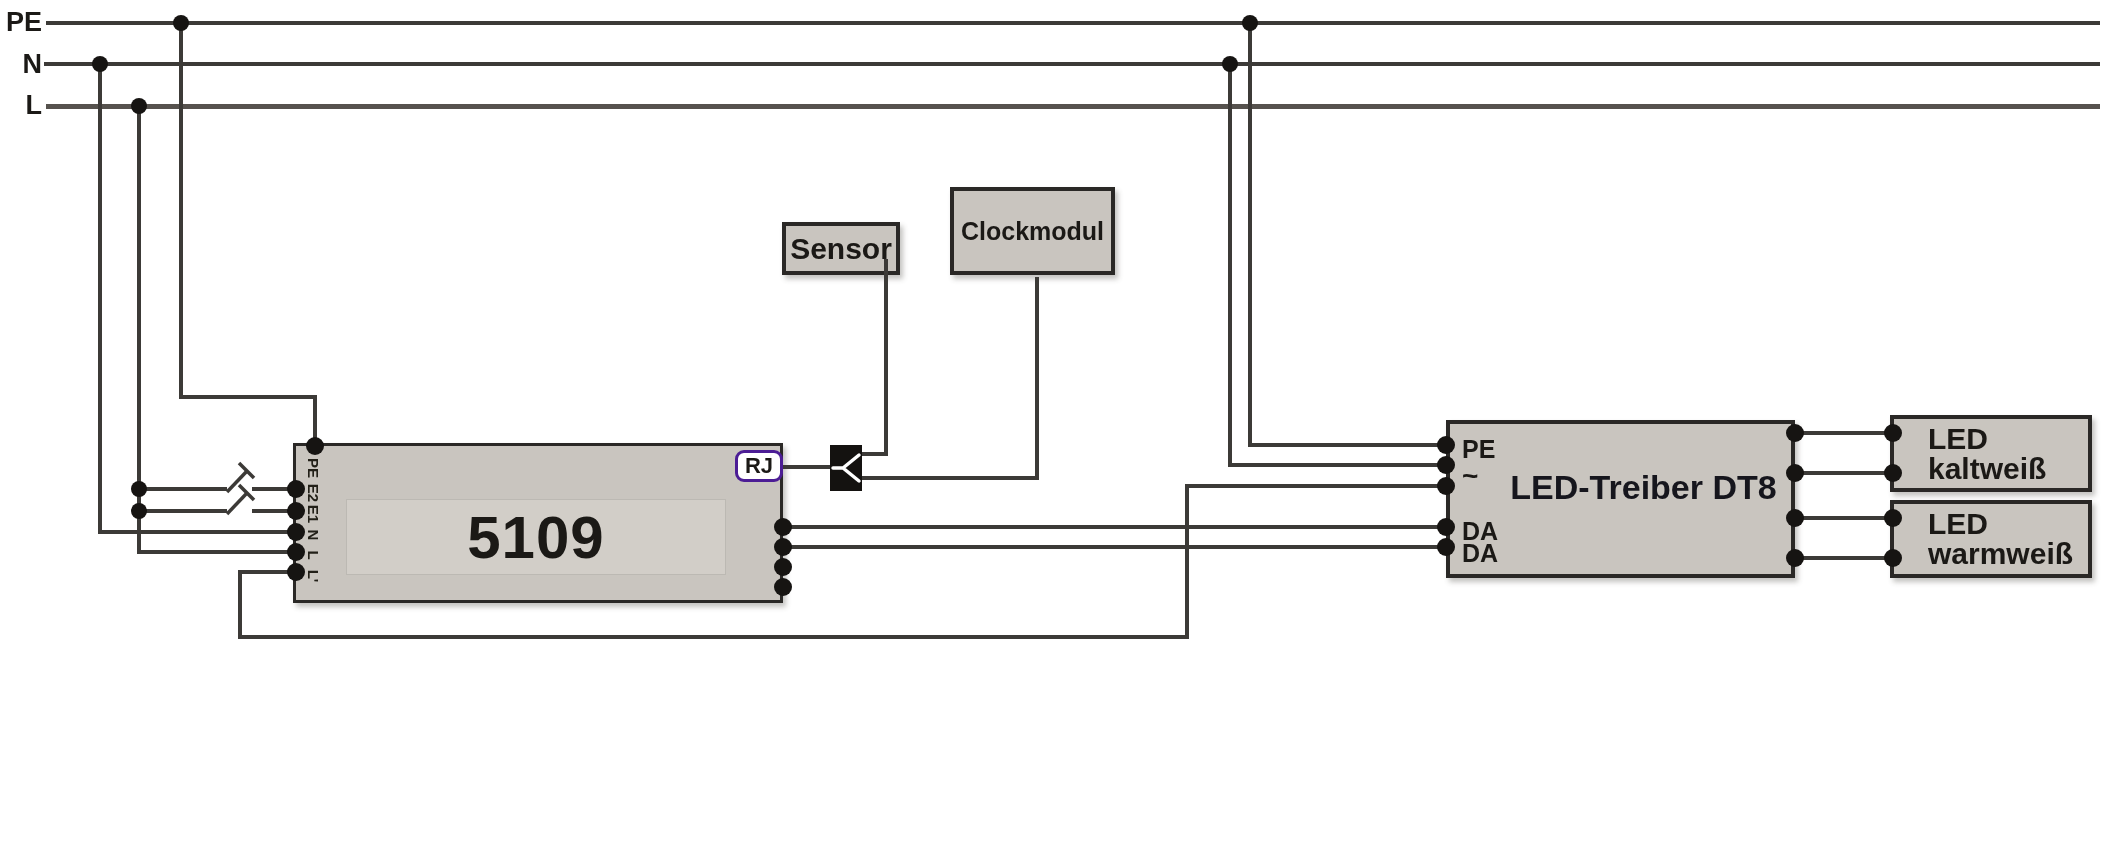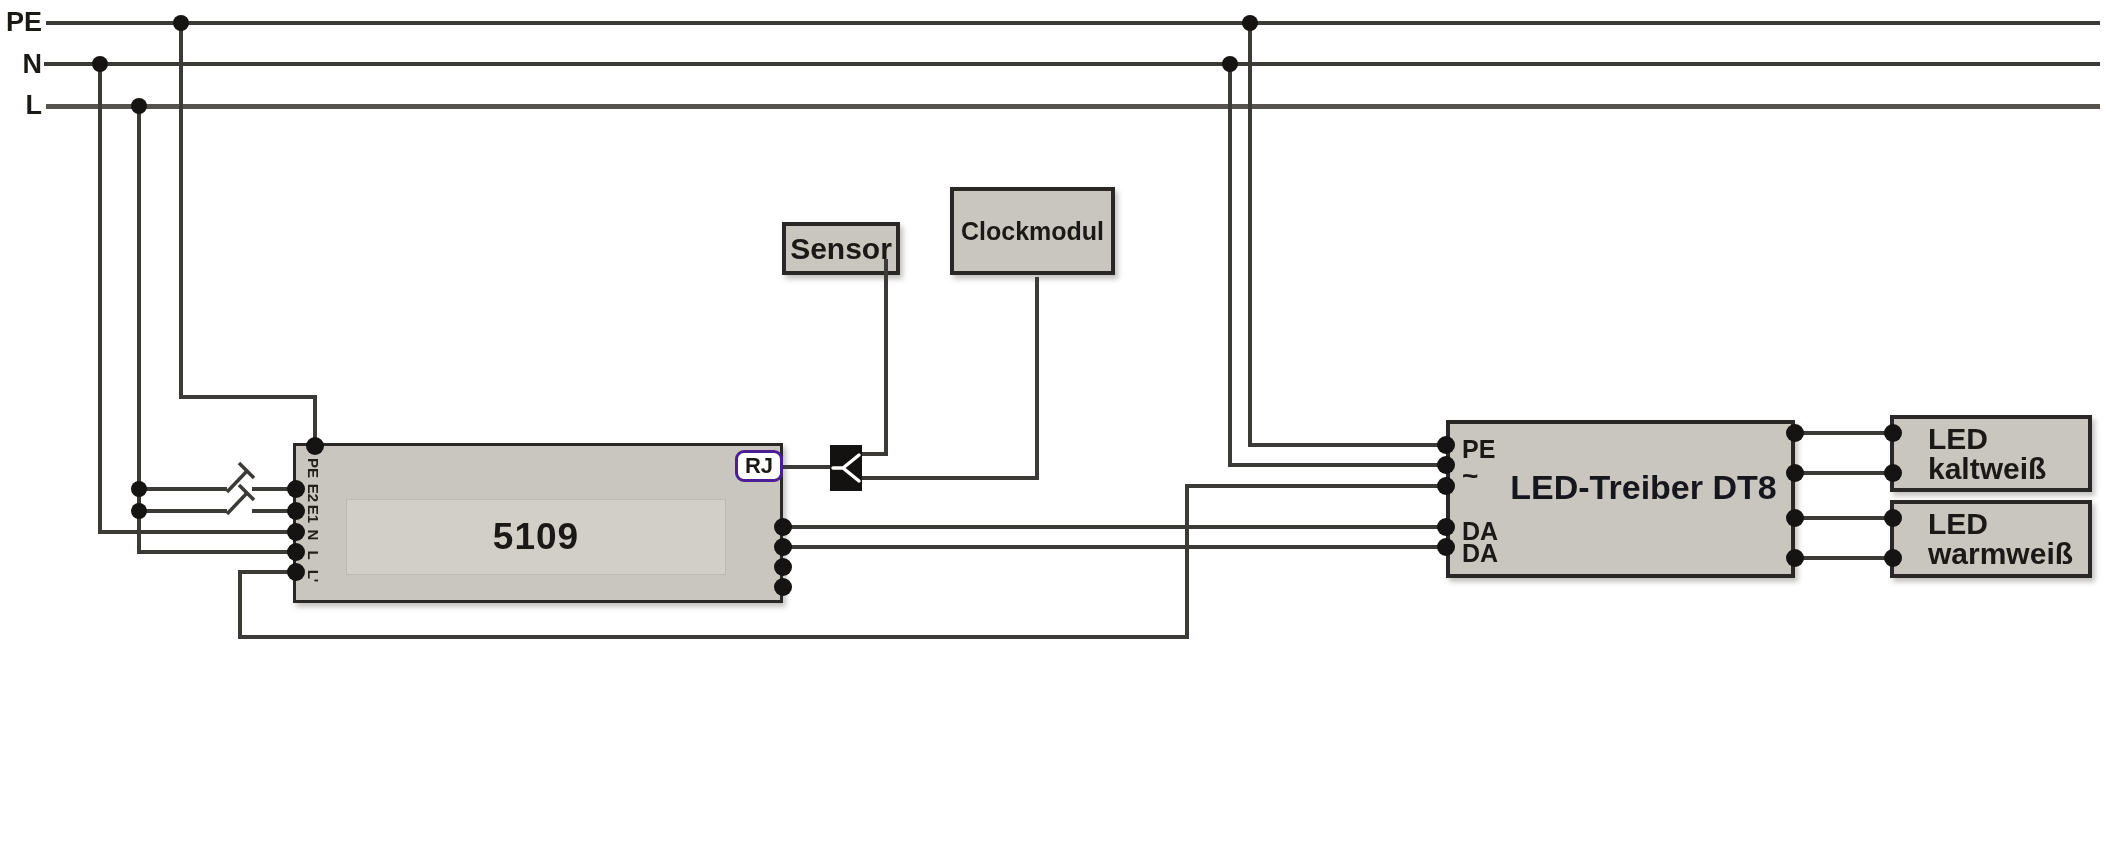--- a/index.html
+++ b/index.html
@@ -20,21 +20,21 @@
     border:4px solid var(--box-border,#2a2826);box-sizing:border-box;z-index:1;
     box-shadow:3px 4px 5px rgba(60,55,50,.30);
   }
   .rail-label{position:absolute;left:0;width:42px;text-align:right;font-size:27px;font-weight:700;line-height:30px;z-index:2;}
   #dev5109{border-width:3px;}
   #dev5109 .inner{
     position:absolute;left:50px;top:53px;width:380px;height:76px;
     background:var(--inner-fill,#d2cec8);border:1px solid #bcb9b3;box-sizing:border-box;
     display:flex;align-items:center;justify-content:center;
   }
-  #dev5109 .inner .title{font-size:37px;font-weight:700;letter-spacing:1px;}
+  #dev5109 .inner .title{font-size:60px;font-weight:700;letter-spacing:1px;}
   .vterm{position:absolute;font-size:15px;font-weight:700;white-space:nowrap;
     transform:translate(-50%,-50%) rotate(90deg);color:#222018;}
   #rjbox{
     position:absolute;left:735px;top:450px;width:48px;height:32px;background:#fff;
     border:3px solid #4c1d95;border-radius:9px;box-sizing:border-box;z-index:2;
     display:flex;align-items:center;justify-content:center;font-size:22px;font-weight:700;
   }
   #splitter{position:absolute;left:830px;top:445px;width:32px;height:46px;
     background:var(--splitter-bg,#141210);z-index:3;}
   .cbox{display:flex;align-items:center;justify-content:center;font-weight:700;}

